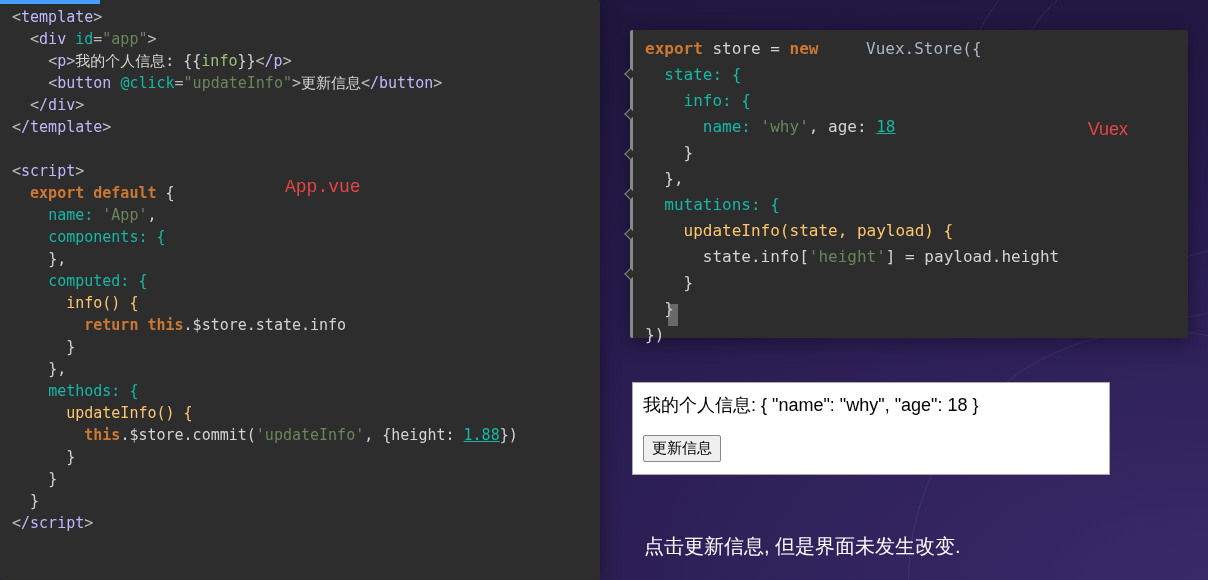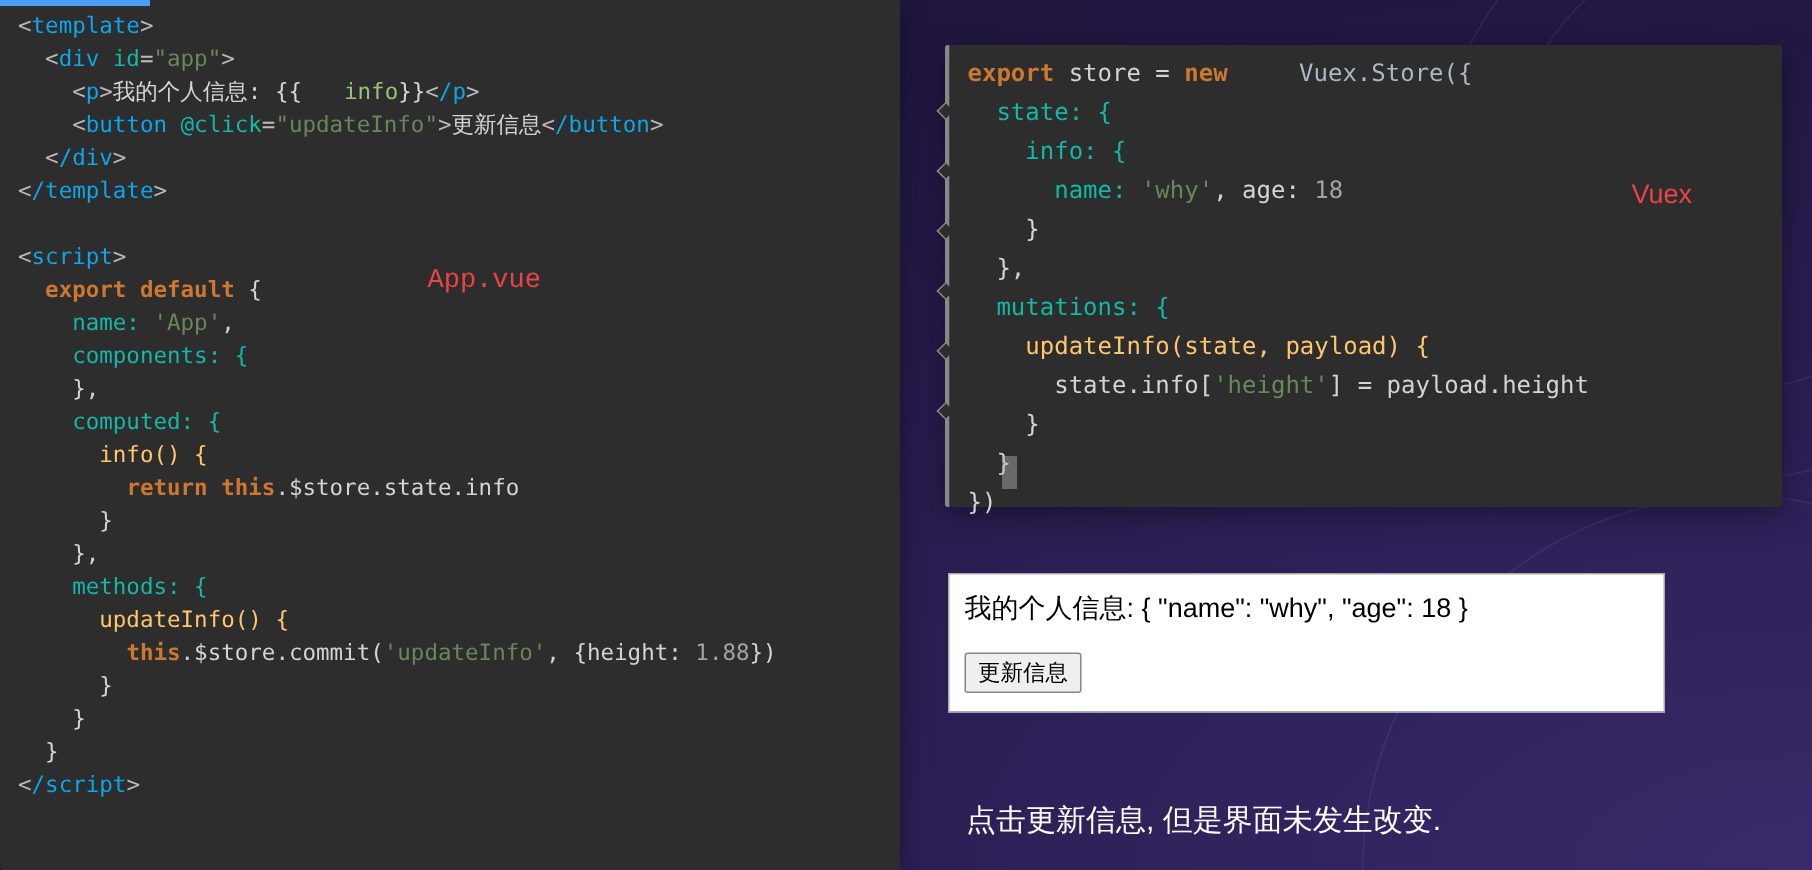--- a/index.html
+++ b/index.html
@@ -118,26 +118,26 @@
   position: absolute;
   left: 644px;
   top: 533px;
   color: #fff;
   font-family: "Microsoft YaHei", sans-serif;
   font-size: 20px;
 }
 
 
 .k  { color: #cc7832; font-weight: bold; }                        
-.t  { color: #0ea5e9; }                        
+.t  { color: #c4b5fd; }                        
 .a  { color: #bababa; }                        
 .s  { color: #6a8759; }                        
-.s2 { color: #98c379; margin-left: 28px; }                        
+.s2 { color: #98c379; }                        
 .p  { color: #14b8a6; }                        
-.n  { color: #a3a3a3; }                        
+.n  { color: #14b8a6; text-decoration: underline; }                        
 .fn { color: #ffc66d; }                        
 .white { color: #d4d4d4; }
 .cls { color: #a9b7c6; margin-left: 38px; }
 
 pre { white-space: pre; font-family: inherit; }
 
 .cursor {
   position: absolute;
   background: rgba(180,180,180,0.45);
   width: 10px;

